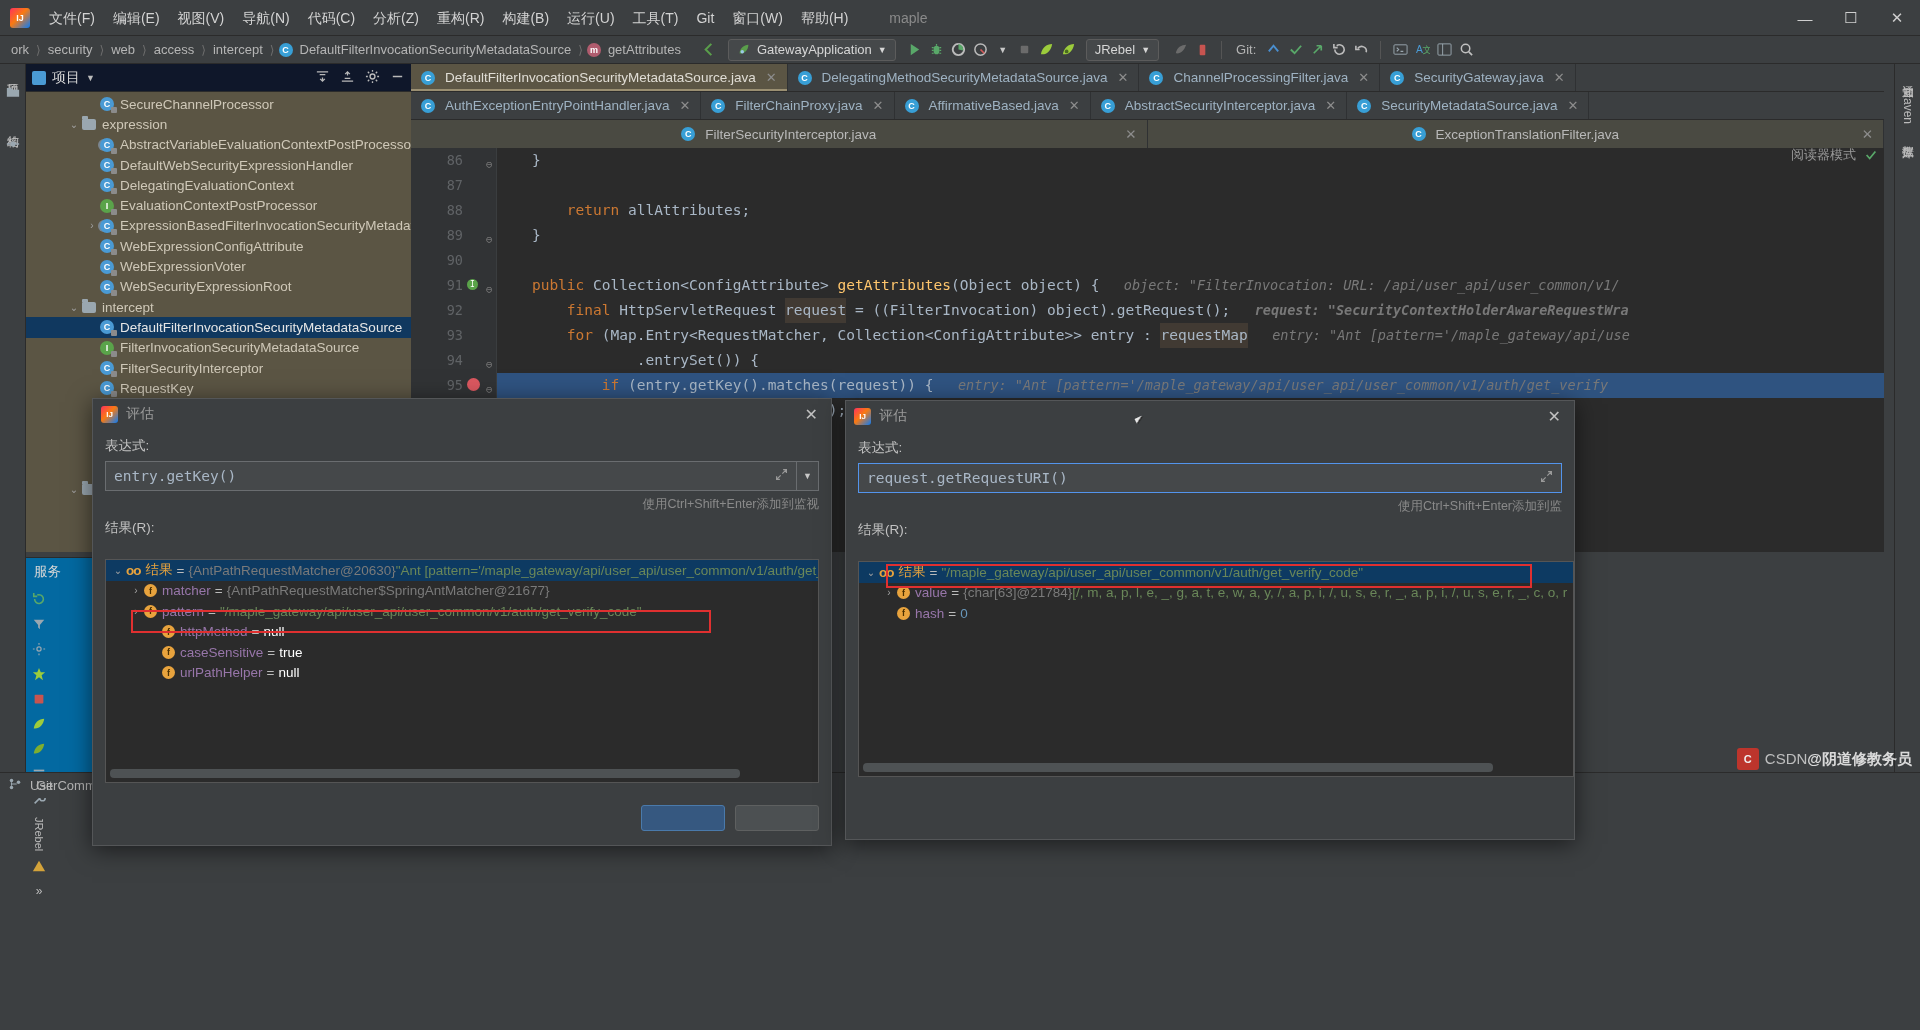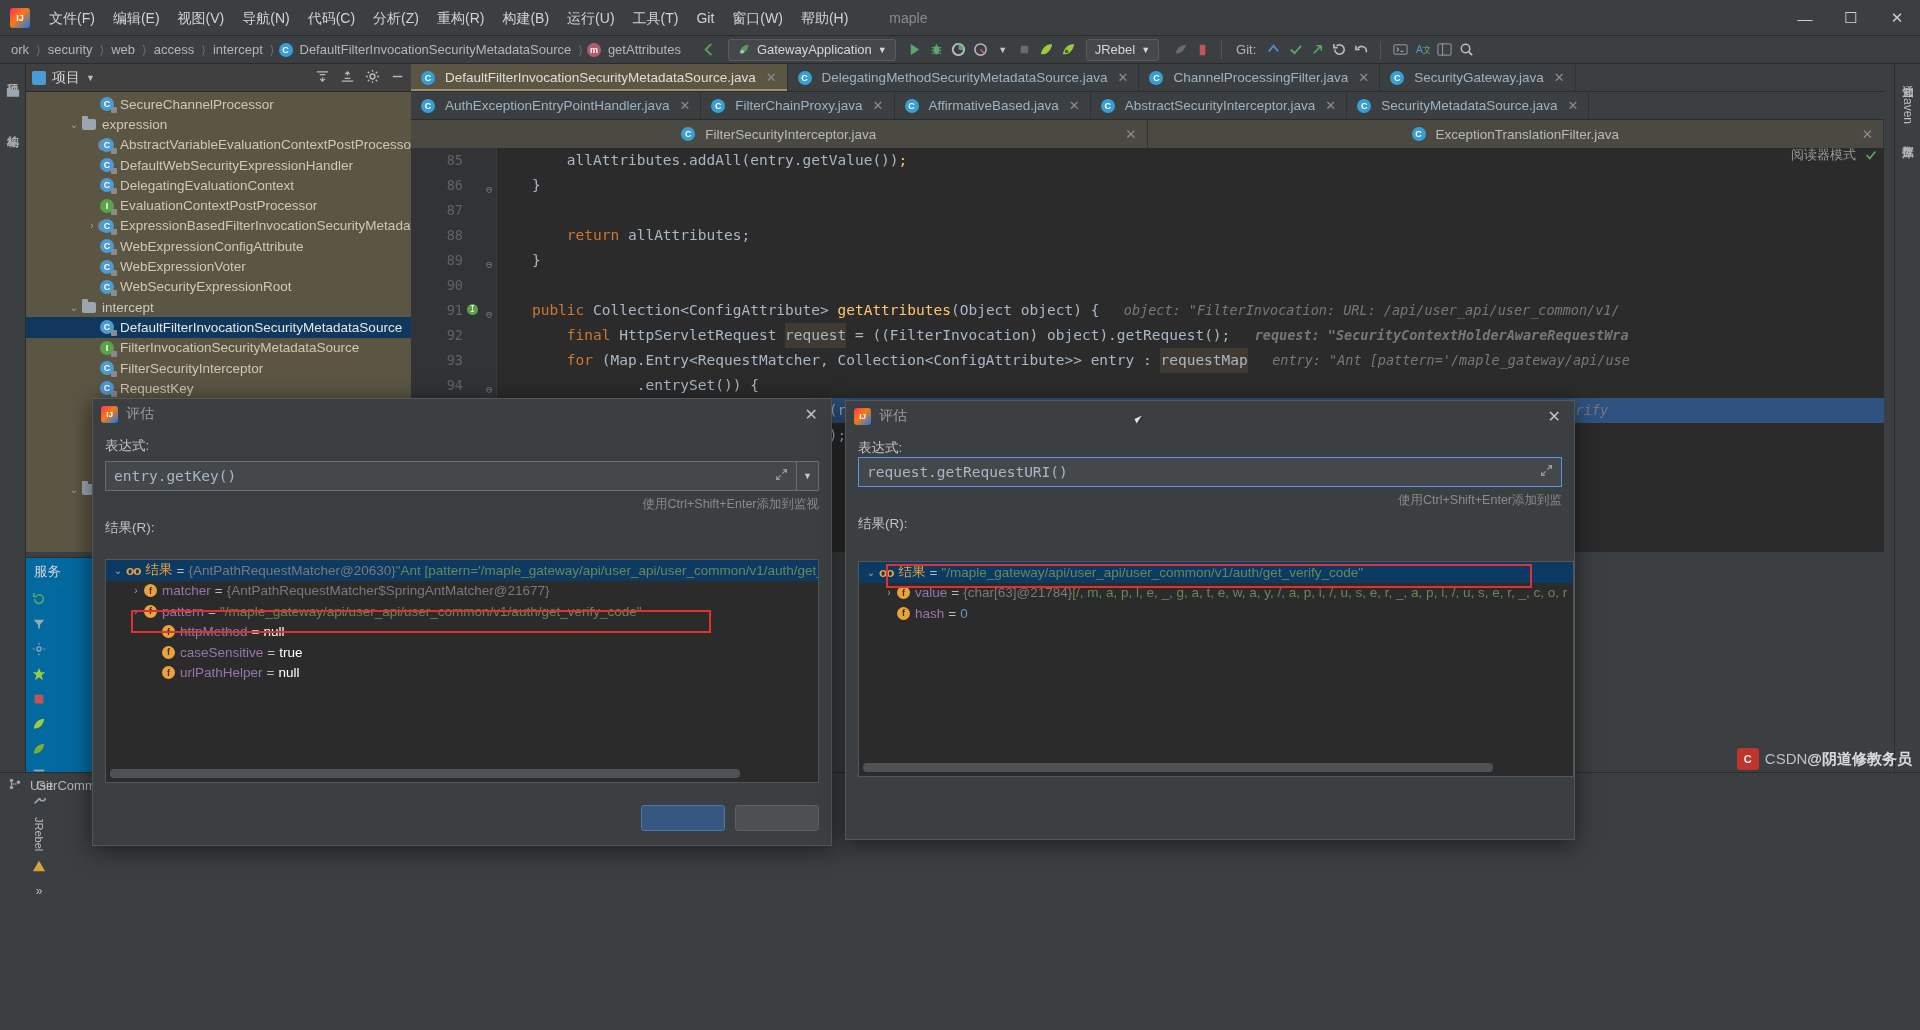--- a/index.html
+++ b/index.html
@@ -88,21 +88,21 @@
     writing-mode: vertical-rl; text-orientation: mixed; color: #bbb; font-size: 12px;
     padding: 6px 0; white-space: nowrap;
   }
 
   
   .projpanel {
     position: absolute; left: 26px; top: 64px; width: 385px; bottom: 246px;
     background: #5b5544; overflow: hidden;
   }
   .proj-header {
-    height: 28px; background: #404040; display: flex; align-items: center;
+    height: 28px; background: #0f172a; display: flex; align-items: center;
     padding: 0 6px; border-bottom: 1px solid #2b2b2b;
   }
   .proj-title { color: #d6d6d6; font-size: 14px; margin-left: 6px; }
   .proj-sq { width: 14px; height: 14px; background: #4a9ad4; border-radius: 2px; }
   .proj-actions { margin-left: auto; display: flex; align-items: center; gap: 10px; }
   .proj-act { color: #b9b9b9; font-size: 13px; }
   .tree { padding-top: 2px; font-size: 13.5px; }
   .tnode {
     height: 20.3px; display: flex; align-items: center; white-space: nowrap;
     padding-left: 4px; color: #cfc8b8;
@@ -724,26 +724,20 @@
           <span class="cls-badge">C</span>
           <span>ExceptionTranslationFilter.java</span>
           <span class="tabclose">✕</span>
         </div>
       </div>
 
     <div class="code">
       <div class="gutter"></div>
       <div class="foldcol"></div>
       <div class="codelines" id="codelines">
-          <div class="cline" style="position: relative;">
-            <span class="lnum" style="left: -86px;">85</span>
-            <span style="white-space: pre;">        </span>
-            <span class="tx" style="white-space: pre;">allAttributes.addAll(entry.getValue())</span>
-            <span class="mth" style="white-space: pre;">;</span>
-          </div>
           <div class="cline" style="position: relative;">
             <span class="lnum" style="left: -86px;">86</span>
             <span style="position: absolute; left: -11px; top: 4px; color: rgb(119, 119, 119); font-size: 11px;">⊖</span>
             <span style="white-space: pre;">    </span>
             <span class="tx" style="white-space: pre;">}</span>
           </div>
           <div class="cline" style="position: relative;">
             <span class="lnum" style="left: -86px;">87</span>
             <span style="white-space: pre;"></span>
           </div>
@@ -997,21 +991,21 @@
   </div>
 
   <div class="dlg" style="left:845px; top:400px; width:730px; height:440px;">
     <div class="dlg-title">
       <div class="dlg-ij"></div>
       <span>评估</span>
       <span class="dlg-close">✕</span>
     </div>
     <div style="padding:8px 12px 0 12px;">
       <div class="lbl">表达式:</div>
-      <div style="display:flex;">
+      <div style="display:flex;margin-top:6px;">
         <div class="expr-field focused" style="flex:1;">
           <span>request.getRequestURI()</span>
           <span class="expand-ic2">
             <svg width="13" height="13" viewBox="0 0 16 16">
                 <path d="M10 2 H14 V6 M14 2 L9 7 M6 14 H2 V10 M2 14 L7 9" stroke="#9a9a9a" stroke-width="1.5" fill="none"></path>
               </svg>
           </span>
         </div>
       </div>
       <div class="hintline" style="margin-top:5px;">使用Ctrl+Shift+Enter添加到监</div>

